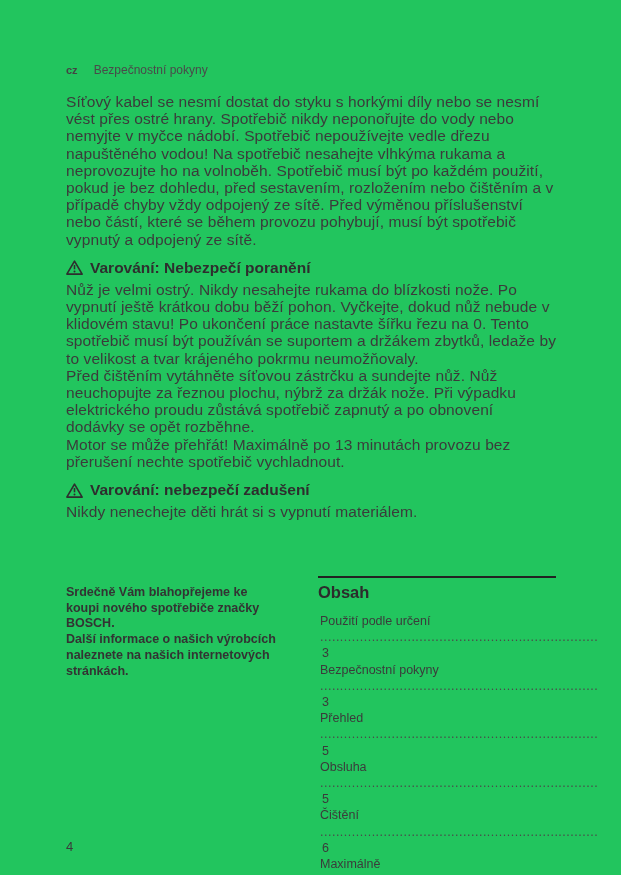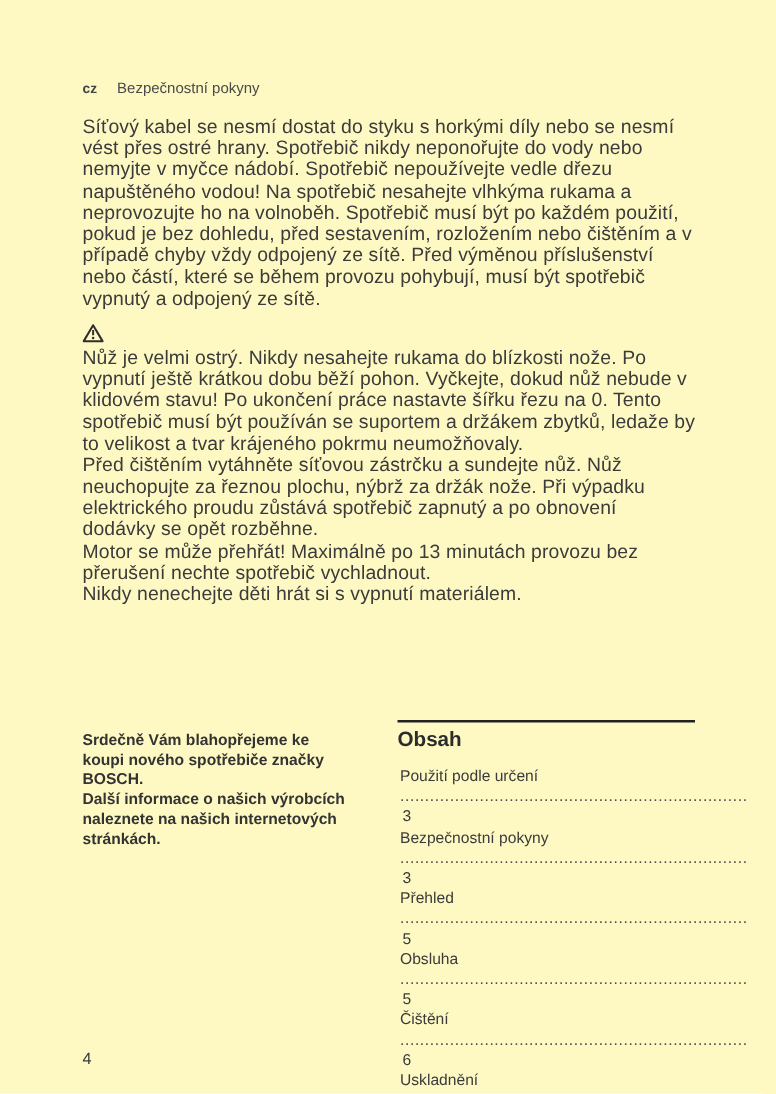--- a/index.html
+++ b/index.html
@@ -3,21 +3,21 @@
 <meta charset="utf-8">
 <title>Manual Page</title>
 <style>
   html, body { margin: 0; padding: 0; }
   body {
     width: 621px; height: 875px;
     background: #ffffff;
     font-family: "Liberation Sans", "DejaVu Sans", sans-serif;
     color: #3b3b3b;
   }
-  .page { position: relative; width: 621px; height: 875px; background: #fef9c3; overflow: hidden; }
+  .page { position: relative; width: 621px; height: 875px; background: #22c55e; overflow: hidden; }
 
   .main { position: absolute; left: 66px; top: 63px; width: 490px; }
 
   .header { display: flex; align-items: baseline; gap: 16px; margin-bottom: 16px; }
   .header .lang { font-weight: bold; font-size: 11px; color: #444; }
   .header .section { font-size: 12px; color: #4a4a4a; }
 
   .body-text {
     margin: 0;
     font-size: 15.5px;
@@ -68,30 +68,41 @@
 
     <div class="warning-block">
       <div class="warning-heading">
         <span class="warn-icon">
           <svg width="17" height="15" viewBox="0 0 24 21" aria-hidden="true">
             <path d="M12 1.6 L22.8 19.8 H1.2 Z" fill="none" stroke="#2e2e2e" stroke-width="2.3" stroke-linejoin="round"></path>
             <path d="M12 7 v6" stroke="#2e2e2e" stroke-width="2.2"></path>
             <circle cx="12" cy="16" r="1.4" fill="#2e2e2e"></circle>
           </svg>
         </span>
+        <span>Varování: Nebezpečí poranění</span>
       </div>
       <p class="body-text">Nůž je velmi ostrý. Nikdy nesahejte rukama do blízkosti nože. Po vypnutí ještě krátkou dobu běží pohon. Vyčkejte, dokud nůž nebude v klidovém stavu! Po ukončení práce nastavte šířku řezu na 0. Tento spotřebič musí být používán se suportem a držákem zbytků, ledaže by to velikost a tvar krájeného pokrmu neumožňovaly.</p>
       <p class="body-text">Před čištěním vytáhněte síťovou zástrčku a sundejte nůž. Nůž neuchopujte za řeznou plochu, nýbrž za držák nože. Při výpadku elektrického proudu zůstává spotřebič zapnutý a po obnovení dodávky se opět rozběhne.</p>
     </div>
 
     <div class="warning-block">
       <p class="body-text">Motor se může přehřát! Maximálně po 13 minutách provozu bez přerušení nechte spotřebič vychladnout.</p>
     </div>
 
     <div class="warning-block">
+      <div class="warning-heading">
+        <span class="warn-icon">
+          <svg width="17" height="15" viewBox="0 0 24 21" aria-hidden="true">
+            <path d="M12 1.6 L22.8 19.8 H1.2 Z" fill="none" stroke="#2e2e2e" stroke-width="2.3" stroke-linejoin="round"></path>
+            <path d="M12 7 v6" stroke="#2e2e2e" stroke-width="2.2"></path>
+            <circle cx="12" cy="16" r="1.4" fill="#2e2e2e"></circle>
+          </svg>
+        </span>
+        <span>Varování: nebezpečí zadušení</span>
+      </div>
       <p class="body-text">Nikdy nenechejte děti hrát si s vypnutí materiálem.</p>
     </div>
 
   </div>
 
   <div class="bottom">
     <div class="greeting">Srdečně Vám blahopřejeme ke
 koupi nového spotřebiče značky
 BOSCH.
 Další informace o našich výrobcích
@@ -121,21 +132,21 @@
         <span class="toc-label">Obsluha</span>
         <span class="toc-dots"></span>
         <span class="toc-page">5</span>
       </div>
       <div class="toc-row">
         <span class="toc-label">Čištění</span>
         <span class="toc-dots"></span>
         <span class="toc-page">6</span>
       </div>
       <div class="toc-row">
-        <span class="toc-label">Uskladnění</span>
+        <span class="toc-label">Maximálně</span>
         <span class="toc-dots"></span>
         <span class="toc-page">6</span>
       </div>
       <div class="toc-row">
         <span class="toc-label">Pokyny k suportem</span>
         <span class="toc-dots"></span>
         <span class="toc-page">6</span>
       </div>
       <div class="toc-row">
         <span class="toc-label">Záruční podmínky</span>

